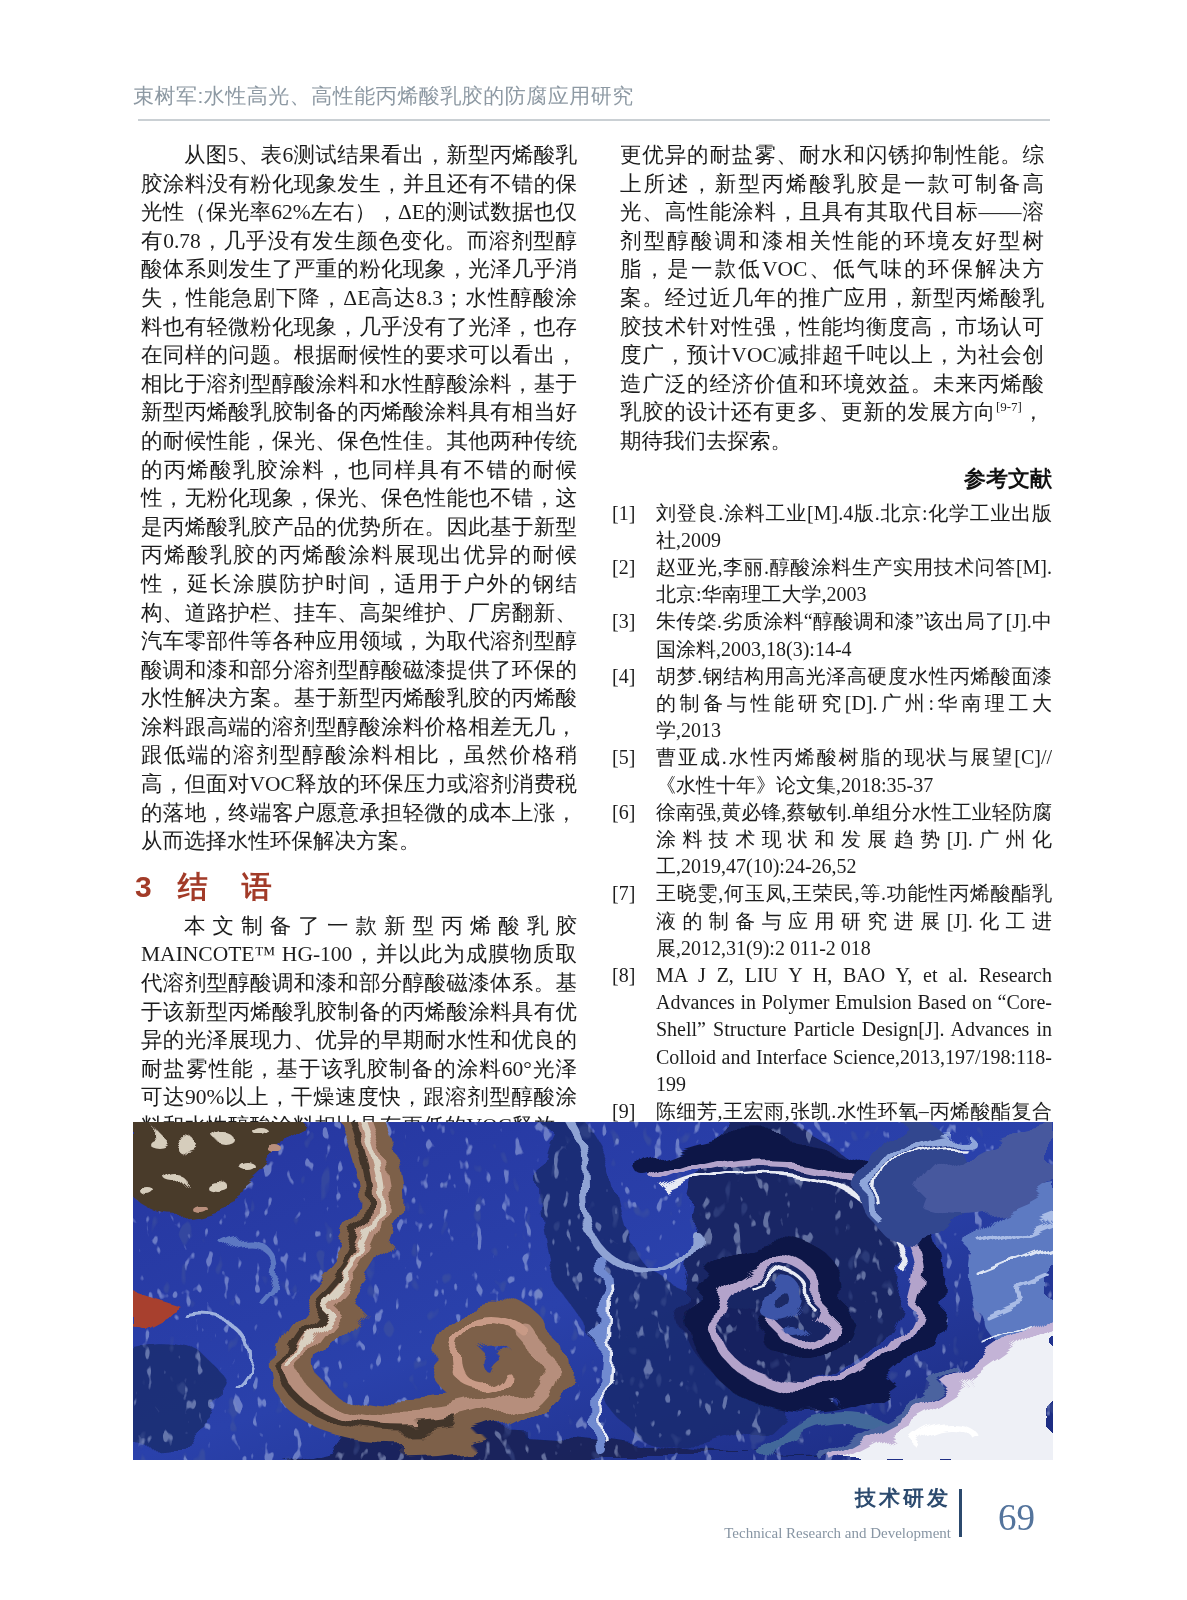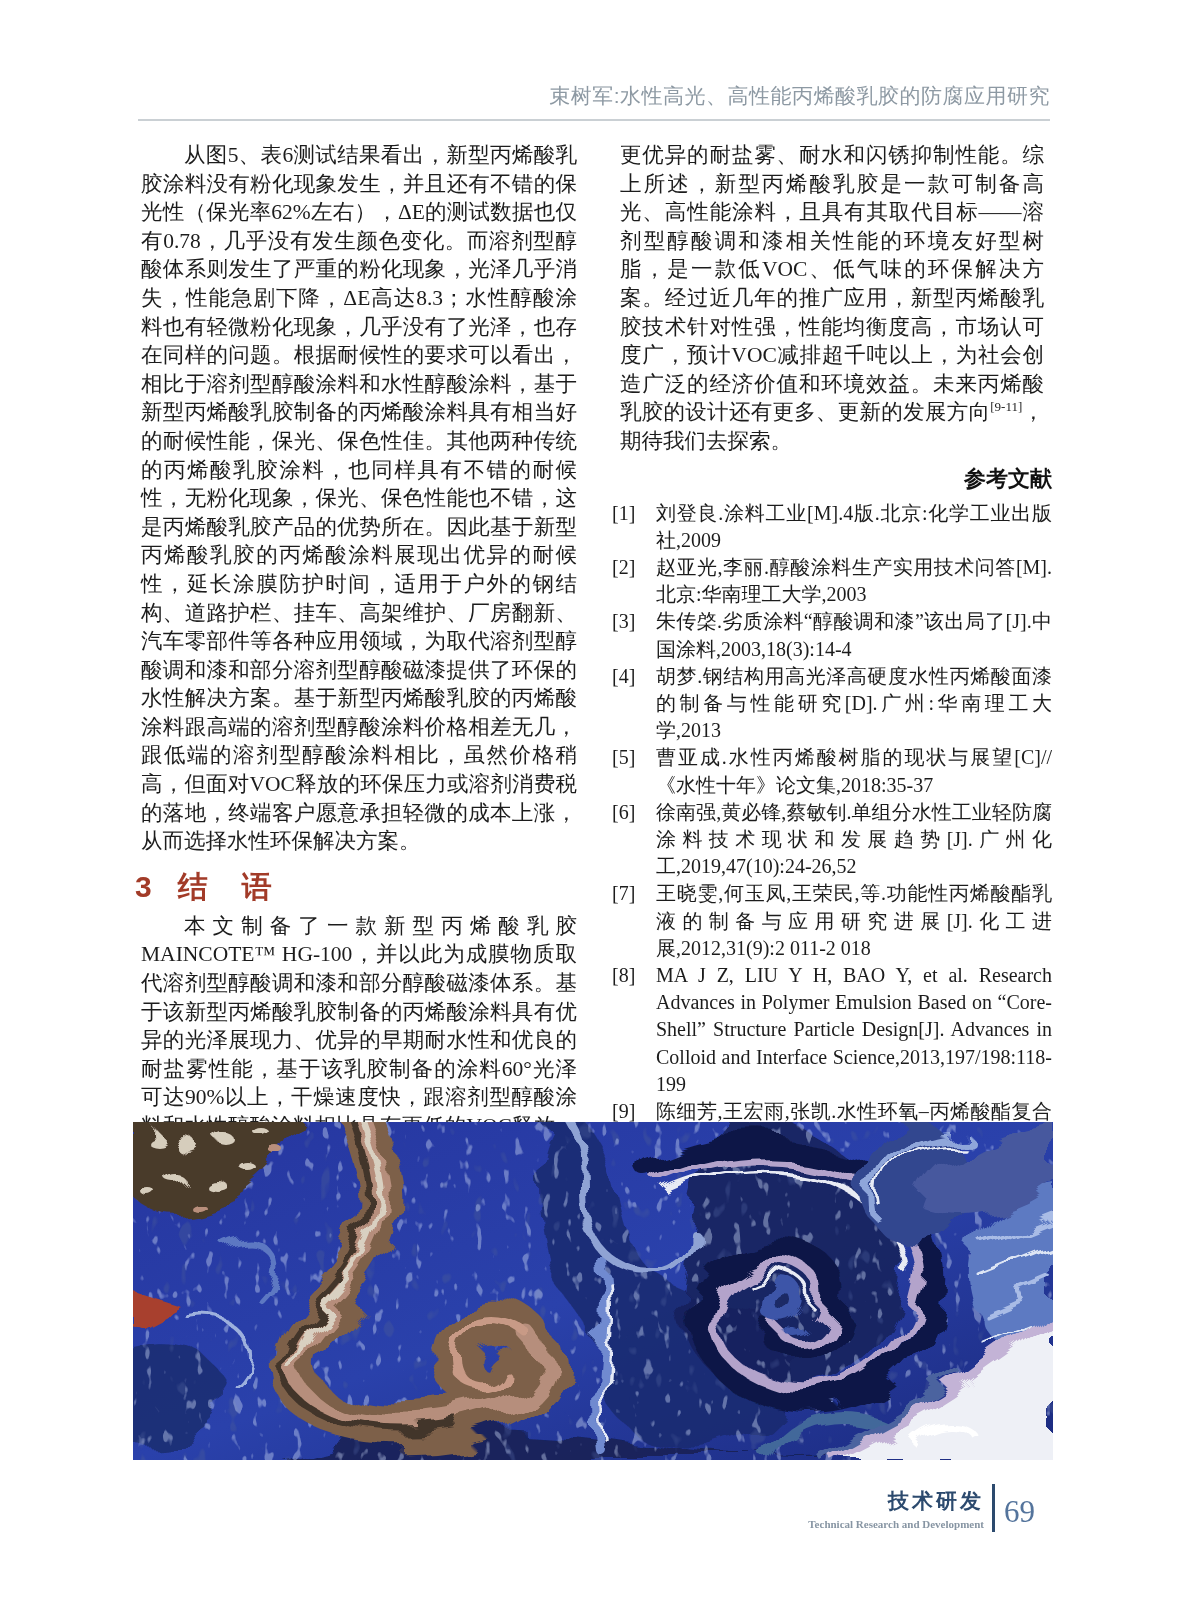--- a/index.html
+++ b/index.html
@@ -2,21 +2,21 @@
 <html><head>
 <meta charset="utf-8">
 <style>
   html,body{margin:0;padding:0;}
   body{
     width:1187px;height:1600px;position:relative;background:#ffffff;
     font-family:"Liberation Serif","DejaVu Serif",serif;color:#1c1c1c;
     overflow:hidden;
   }
   .running-title{
-    position:absolute;top:82px;left:133px;width:917px;text-align:right;
+    position:absolute;top:82px;left:133px;width:917px;
     font-family:"Liberation Sans","DejaVu Sans",sans-serif;
     font-size:21px;color:#8d99a3;letter-spacing:0.5px;
   }
   .header-rule{
     position:absolute;top:119px;left:138px;width:912px;height:0;
     border-top:2px solid #cad0d4;
   }
   .col{position:absolute;top:133px;}
   .col-left{left:133px;width:452px;}
   .col-right{left:612px;width:440px;}
@@ -57,42 +57,42 @@
   .page-footer{
     position:absolute;top:1484px;right:152px;display:flex;align-items:center;
   }
   .footer-text{text-align:right;margin-right:8px;}
   .footer-cn{
     font-family:"Liberation Sans","DejaVu Sans",sans-serif;
     font-size:21px;font-weight:bold;color:#2c4a6e;letter-spacing:3px;
   }
   .footer-en{
     font-family:"Liberation Serif","DejaVu Serif",serif;
-    font-size:11px;color:#8795a3;margin-top:3px;font-weight:bold;
+    font-size:15px;color:#8795a3;margin-top:13px;
   }
   .footer-bar{width:3px;height:48px;background:#2c4a6e;margin-right:9px;}
   .footer-num{
     font-family:"Liberation Serif","DejaVu Serif",serif;
-    font-size:31px;color:#54749c;padding-top:8px;
+    font-size:37px;color:#54749c;padding-top:8px;margin-left:27px;
   }
 </style>
 </head>
 <body>
 
 <div class="running-title">束树军:水性高光、高性能丙烯酸乳胶的防腐应用研究</div>
 <div class="header-rule"></div>
 
 <div class="col col-left">
   <p class="body">从图5、表6测试结果看出，新型丙烯酸乳胶涂料没有粉化现象发生，并且还有不错的保光性（保光率62%左右），ΔE的测试数据也仅有0.78，几乎没有发生颜色变化。而溶剂型醇酸体系则发生了严重的粉化现象，光泽几乎消失，性能急剧下降，ΔE高达8.3；水性醇酸涂料也有轻微粉化现象，几乎没有了光泽，也存在同样的问题。根据耐候性的要求可以看出，相比于溶剂型醇酸涂料和水性醇酸涂料，基于新型丙烯酸乳胶制备的丙烯酸涂料具有相当好的耐候性能，保光、保色性佳。其他两种传统的丙烯酸乳胶涂料，也同样具有不错的耐候性，无粉化现象，保光、保色性能也不错，这是丙烯酸乳胶产品的优势所在。因此基于新型丙烯酸乳胶的丙烯酸涂料展现出优异的耐候性，延长涂膜防护时间，适用于户外的钢结构、道路护栏、挂车、高架维护、厂房翻新、汽车零部件等各种应用领域，为取代溶剂型醇酸调和漆和部分溶剂型醇酸磁漆提供了环保的水性解决方案。基于新型丙烯酸乳胶的丙烯酸涂料跟高端的溶剂型醇酸涂料价格相差无几，跟低端的溶剂型醇酸涂料相比，虽然价格稍高，但面对VOC释放的环保压力或溶剂消费税的落地，终端客户愿意承担轻微的成本上涨，从而选择水性环保解决方案。</p>
   <h2 class="section-heading"><span class="sec-num">3</span><span class="sec-title">结　语</span></h2>
   <p class="body">本文制备了一款新型丙烯酸乳胶MAINCOTE™ HG-100，并以此为成膜物质取代溶剂型醇酸调和漆和部分醇酸磁漆体系。基于该新型丙烯酸乳胶制备的丙烯酸涂料具有优异的光泽展现力、优异的早期耐水性和优良的耐盐雾性能，基于该乳胶制备的涂料60°光泽可达90%以上，干燥速度快，跟溶剂型醇酸涂料和水性醇酸涂料相比具有更低的VOC释放，较快的干燥速度和较优异的耐候性，还具有可媲美溶剂型涂料的耐盐雾性、早期耐水性和抗闪锈性能。跟传统的丙烯酸乳胶涂料相比，具有更高的光泽、更好的附着力、</p>
 </div>
 
 <div class="col col-right">
-  <p class="body no-indent"><span>更优异的耐盐雾、耐水和闪锈抑制性能。综上所述，新型丙烯酸乳胶是一款可制备高光、高性能涂料，且具有其取代目标——溶剂型醇酸调和漆相关性能的环境友好型树脂，是一款低VOC、低气味的环保解决方案。经过近几年的推广应用，新型丙烯酸乳胶技术针对性强，性能均衡度高，市场认可度广，预计VOC减排超千吨以上，为社会创造广泛的经济价值和环境效益。未来丙烯酸乳胶的设计还有更多、更新的发展方向</span><sup class="cite">[9-11]</sup><span>，期待我们去探索。</span></p>
+  <p class="body no-indent"><span>更优异的耐盐雾、耐水和闪锈抑制性能。综上所述，新型丙烯酸乳胶是一款可制备高光、高性能涂料，且具有其取代目标——溶剂型醇酸调和漆相关性能的环境友好型树脂，是一款低VOC、低气味的环保解决方案。经过近几年的推广应用，新型丙烯酸乳胶技术针对性强，性能均衡度高，市场认可度广，预计VOC减排超千吨以上，为社会创造广泛的经济价值和环境效益。未来丙烯酸乳胶的设计还有更多、更新的发展方向</span><sup class="cite">[9-7]</sup><span>，期待我们去探索。</span></p>
   <div class="refs-heading">参考文献</div>
   <ol class="ref-list" id="ref-list">
   <li class="ref-item">
     <span class="ref-num">[1]</span>
     <span class="ref-text">刘登良.涂料工业[M].4版.北京:化学工业出版社,2009</span>
   </li>
 
   <li class="ref-item">
     <span class="ref-num">[2]</span>
     <span class="ref-text">赵亚光,李丽.醇酸涂料生产实用技术问答[M].北京:华南理工大学,2003</span>

